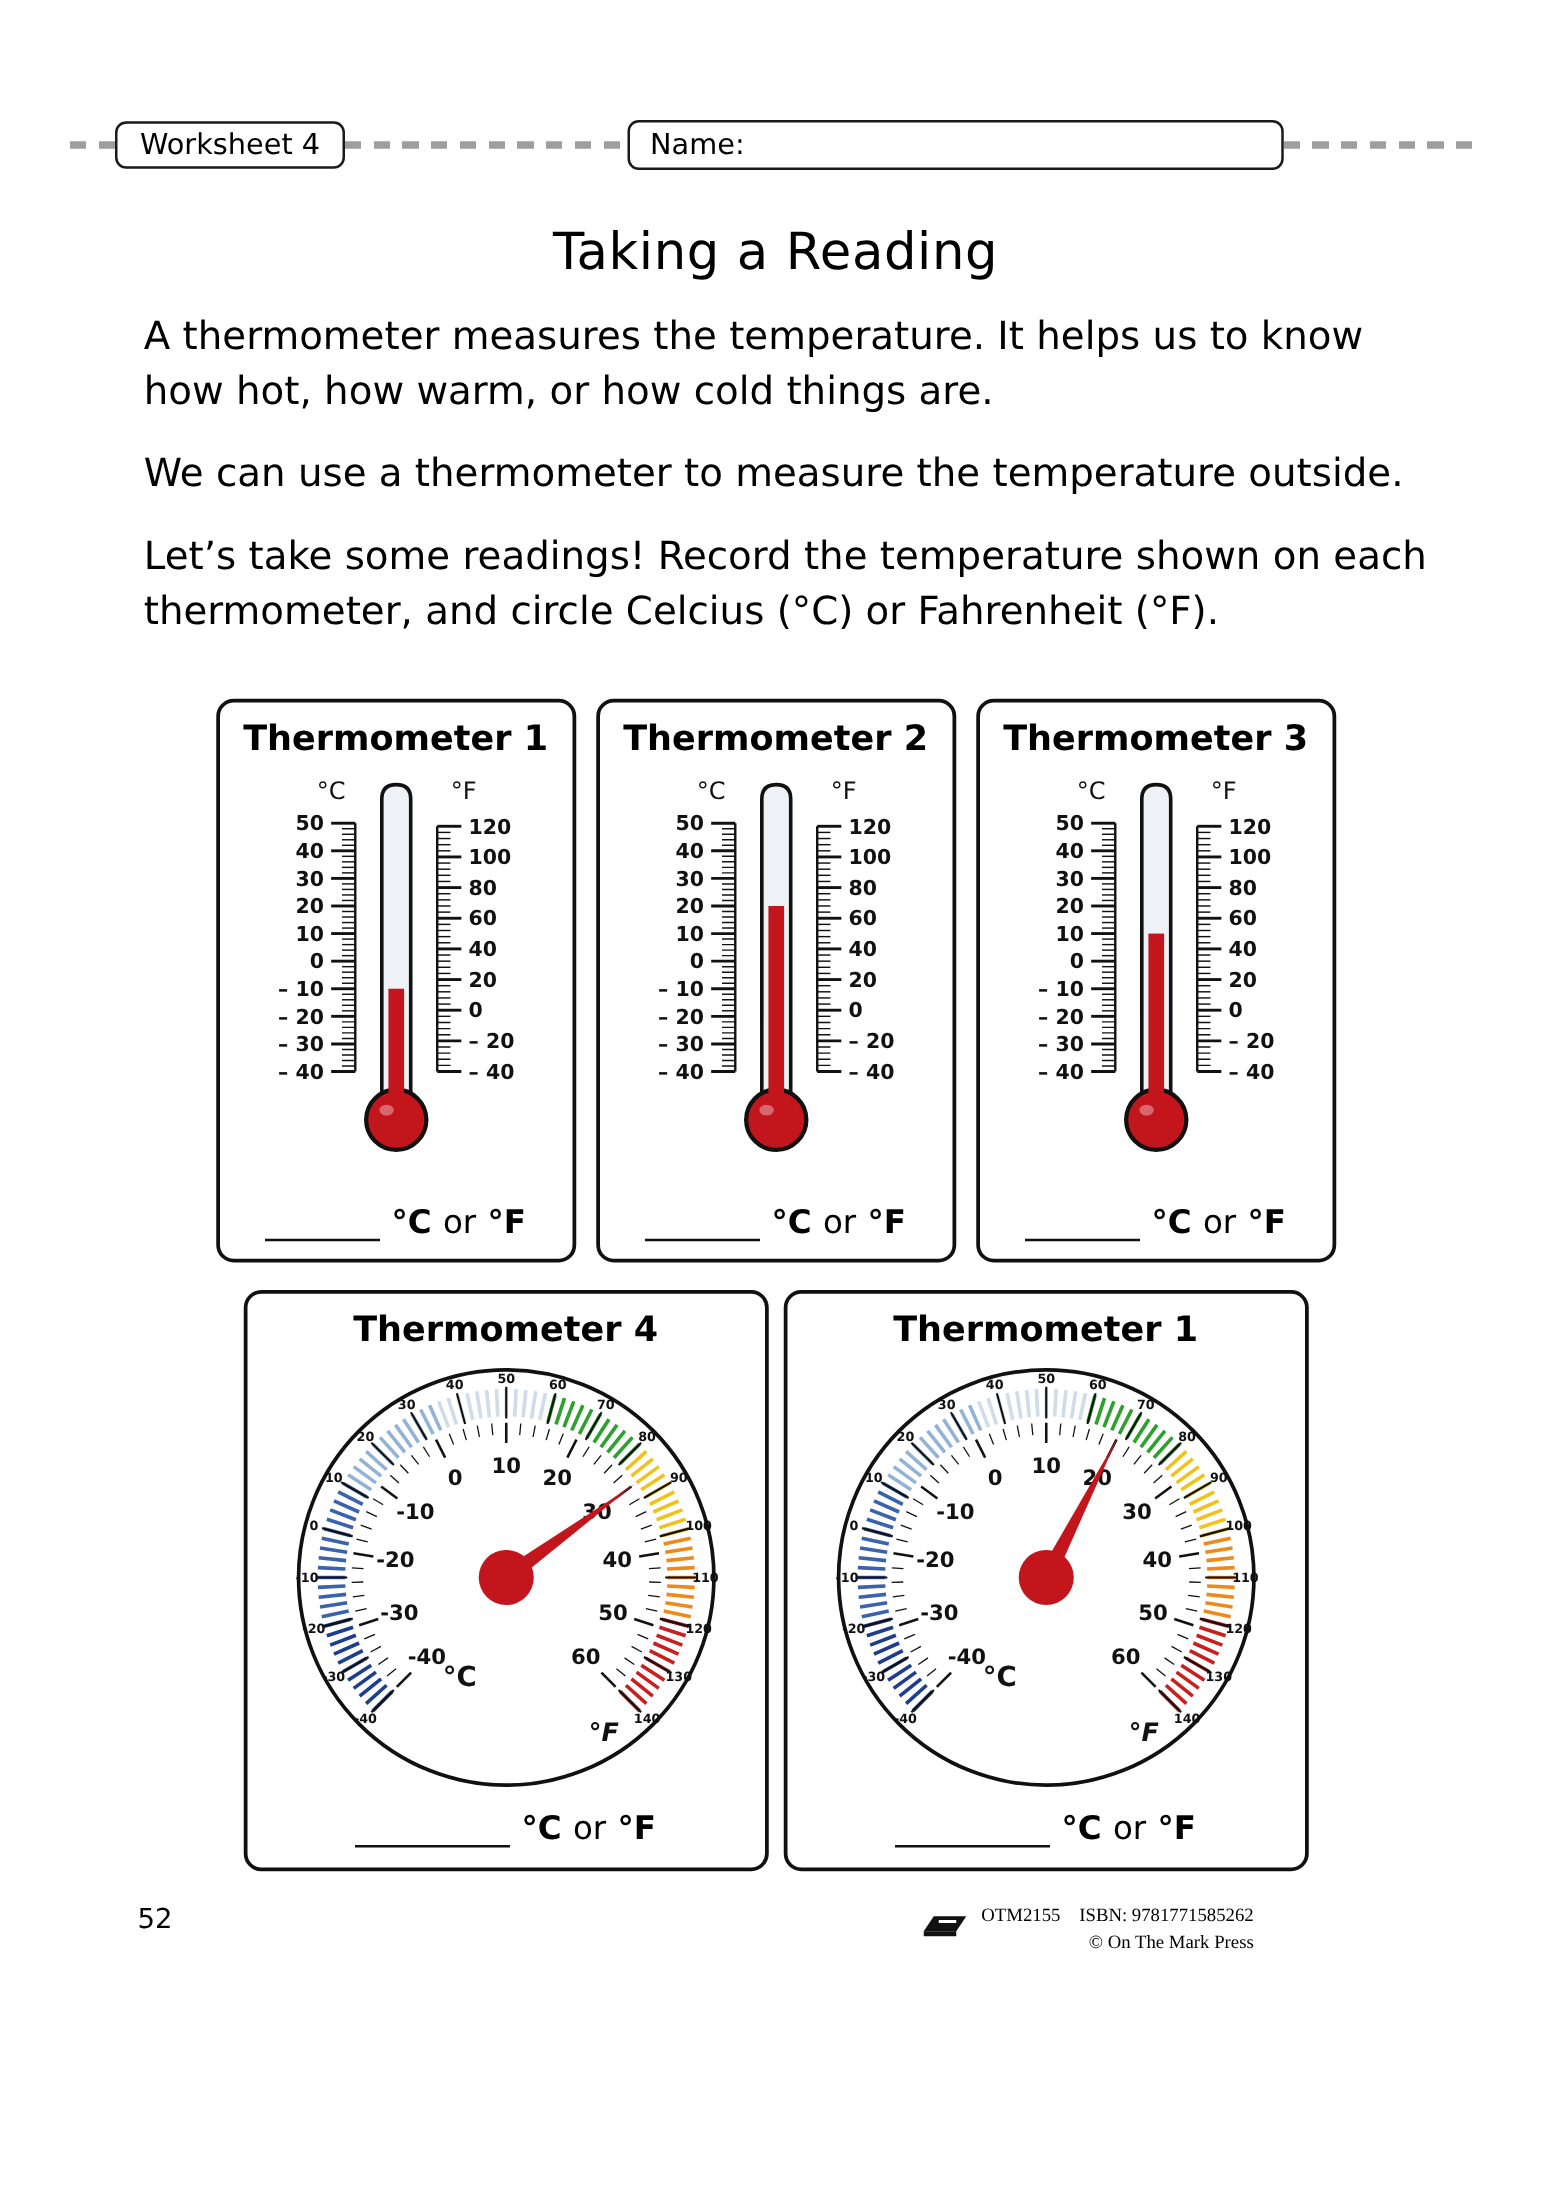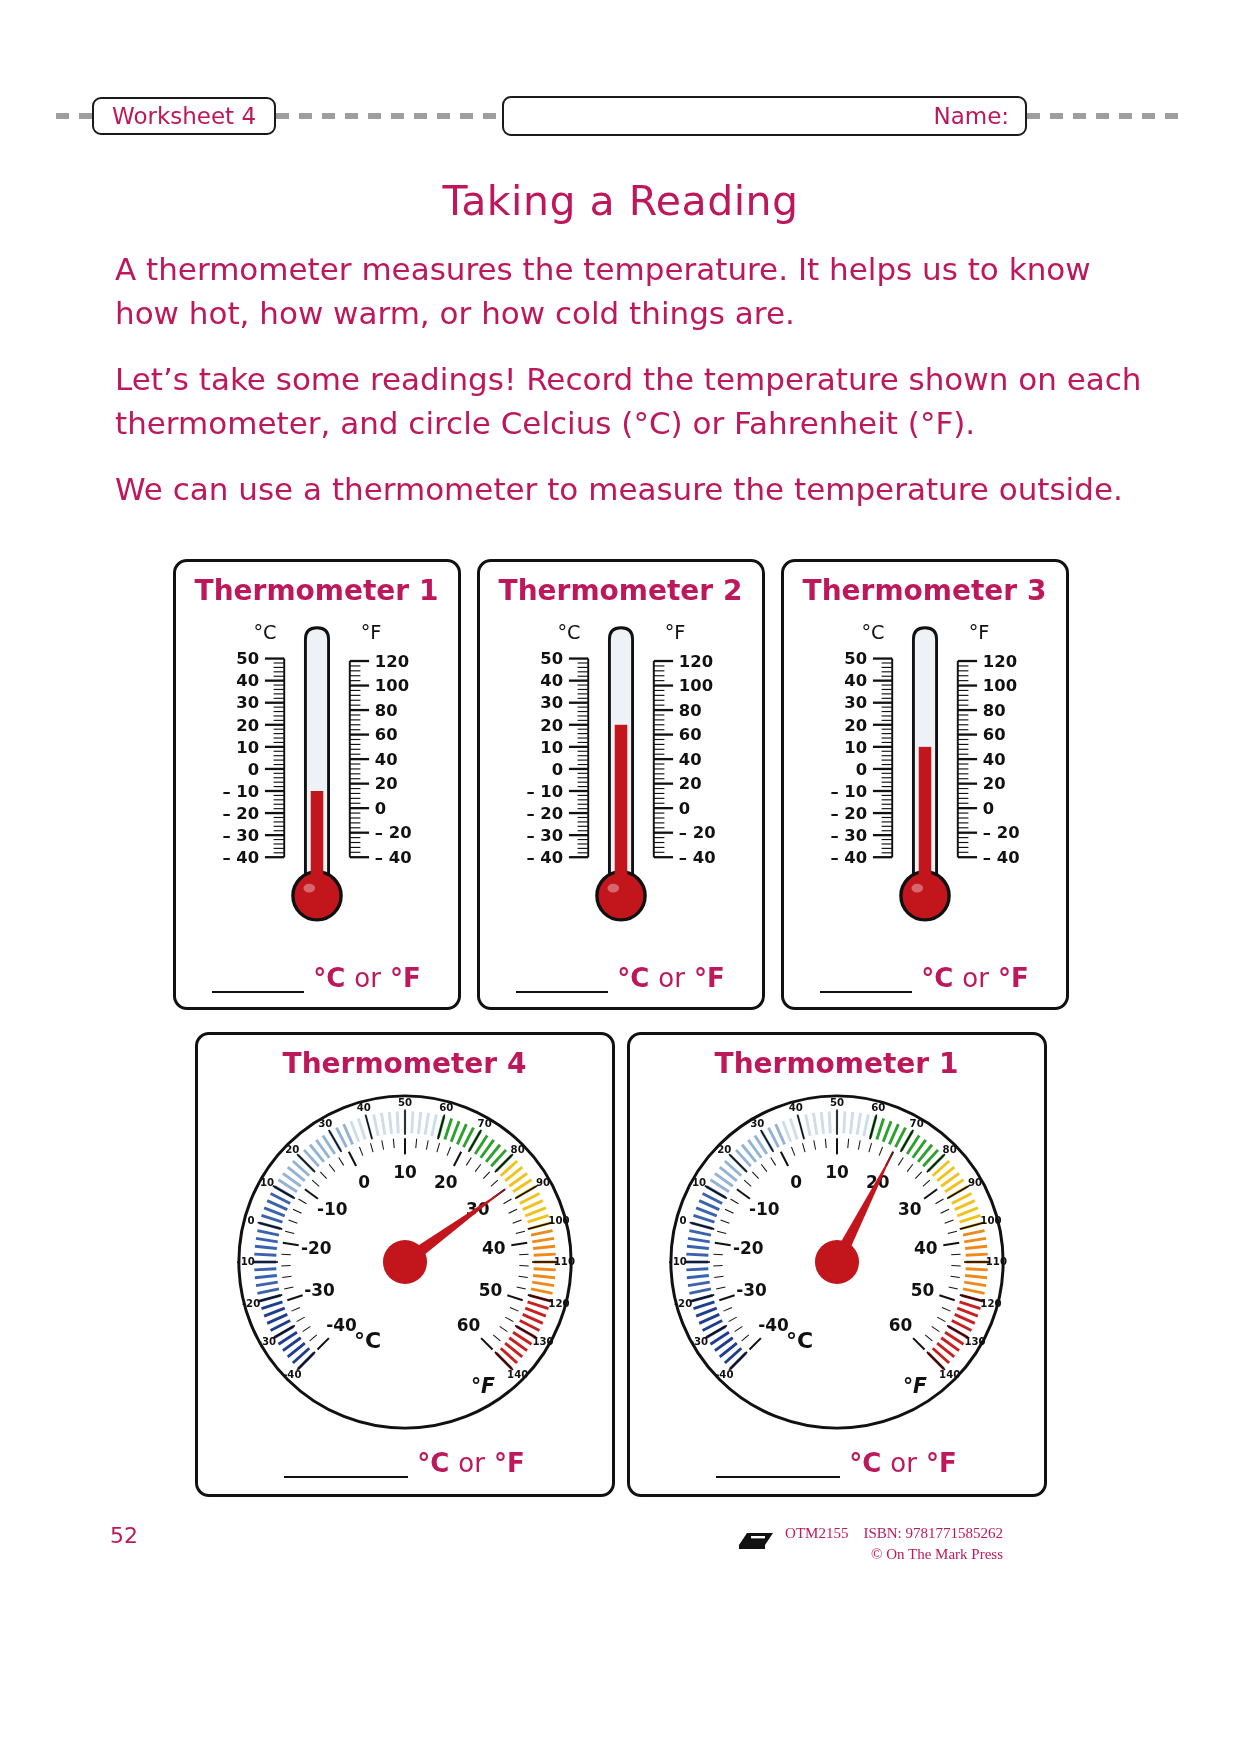--- a/index.html
+++ b/index.html
@@ -1,28 +1,28 @@
 <!DOCTYPE html>
 <html><head>
 <meta charset="utf-8">
 <style>
   * { box-sizing: border-box; }
   html,body { margin:0; padding:0; background:#ffffff; }
   .page {
     width:1241px; height:1754px; position:relative; margin:0 auto;
     background:#fff; overflow:hidden;
-    font-family:"DejaVu Sans","Liberation Sans",sans-serif; color:#be185d;
+    font-family:"DejaVu Sans","Liberation Sans",sans-serif; color:#000000;
   }
   
   .header-row { display:flex; align-items:center; margin:96px 56px 0 56px; }
   .dash { height:6px; background:repeating-linear-gradient(90deg,#9e9e9e 0 13px,transparent 13px 23px); }
   .d1 { width:36px; } .d2 { width:226px; } .d3 { flex:1; }
   .hbox { border:2.5px solid #1a1a1a; border-radius:9px; background:#fff; display:flex; align-items:center; }
   .wbox { padding:4px 18px; font-size:23px; }
-  .nbox { width:525px; padding:5px 16px; font-size:23px; min-height:40px;justify-content:flex-end; }
+  .nbox { width:525px; padding:5px 16px; font-size:23px; min-height:40px; }
   
   .title { text-align:center; font-size:41px; font-weight:400; margin-top:41px; letter-spacing:.5px; }
   .para { margin:22px 70px 0 115px; font-size:31px; line-height:1.42; max-width:1035px; }
   
   .row { display:flex; justify-content:center; }
   .row-vert { gap:16px; margin-top:48px; }
   .row-dial { gap:12px; margin-top:22px;border-radius:31px; }
   .card { border:3.5px solid #111; border-radius:14px; background:#fff; }
   .vcard { width:288px; padding:12px 6px 14px; }
   .dcard { width:420px; padding:12px 10px 16px; }
@@ -53,22 +53,22 @@
     <div class="dash d2"></div>
     <div class="hbox nbox">
       <span>Name:</span>
     </div>
     <div class="dash d3"></div>
   </div>
 
   <div class="title">Taking a Reading</div>
 
   <p class="para">A thermometer measures the temperature. It helps us to know how hot, how warm, or how cold things are.</p>
+  <p class="para">We can use a thermometer to measure the temperature outside.</p>
   <p class="para">Let’s take some readings! Record the temperature shown on each thermometer, and circle Celcius (°C) or Fahrenheit (°F).</p>
-  <p class="para">We can use a thermometer to measure the temperature outside.</p>
 
   <div class="row row-vert">
 
     <div class="card vcard">
       <div class="card-title">Thermometer 1</div>
       <div class="vtherm"><svg viewBox="0 0 280 348" width="100%" height="100%">
             <text x="86" y="26" font-size="20" font-weight="normal" text-anchor="middle" fill="#111" font-family="DejaVu Sans, sans-serif">°C</text>
             <text x="196" y="26" font-size="20" font-weight="normal" text-anchor="middle" fill="#111" font-family="DejaVu Sans, sans-serif">°F</text>
             <line x1="106" y1="46" x2="106" y2="252" stroke="#111" stroke-width="2"></line>
             <line x1="86" y1="252" x2="106" y2="252" stroke="#111" stroke-width="2.4"></line>

